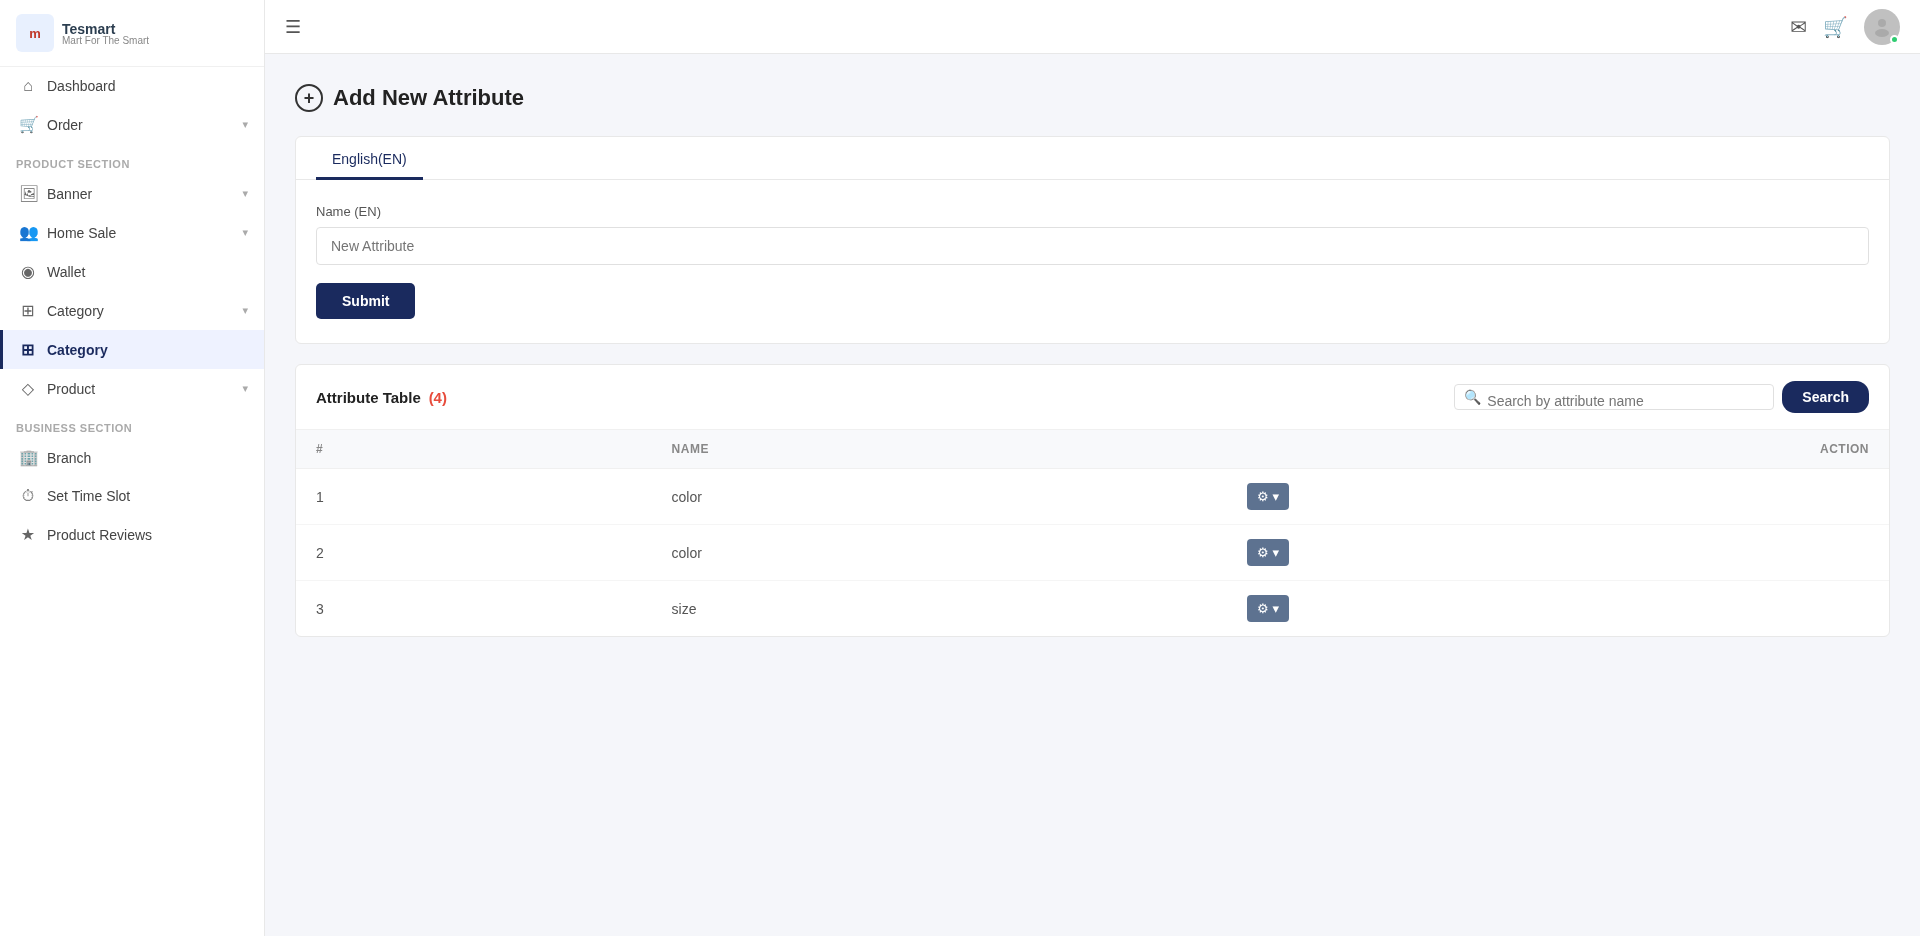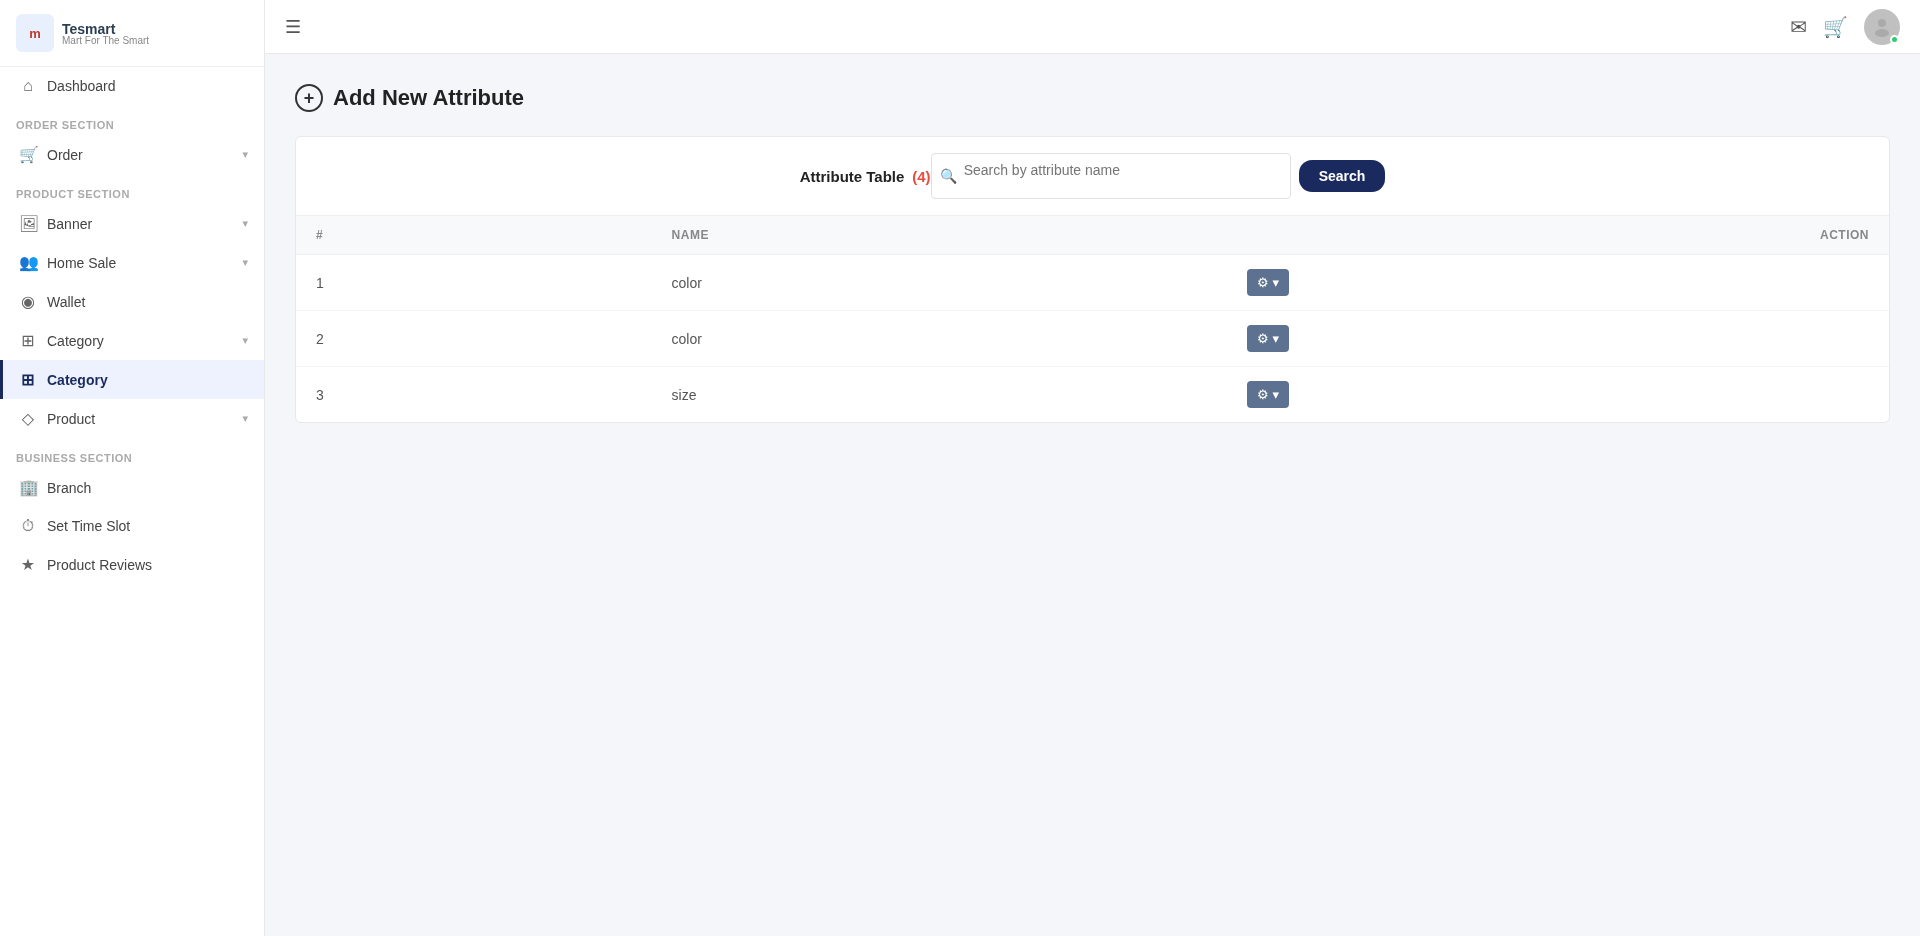--- a/index.html
+++ b/index.html
@@ -157,43 +157,43 @@
       border: none;
       border-radius: 5px;
       padding: 10px 26px;
       font-size: 14px;
       font-weight: 600;
       cursor: pointer;
     }
 
     
     .table-card-header {
-      display: flex; align-items: center; justify-content: center;
+      display: flex; align-items: center; justify-content: space-between;
       padding: 16px 20px;
       border-bottom: 1px solid #f0f0f0;
     }
     .table-title {
       font-size: 15px; font-weight: 600; color: #222;
     }
     .table-count { color: #e74c3c; margin-left: 4px; }
     .search-wrap {
       display: flex; align-items: center; gap: 8px;
     }
     .search-input-wrap {
       position: relative; display: flex; align-items: center;
     }
     .search-icon-in {
       position: absolute; left: 10px; color: #aaa; font-size: 14px;
     }
     .search-input {
       border: 1px solid #e0e0e0;
       border-radius: 4px;
-      padding: 8px 12px 20px 32px;
-      font-size: 14px;
-      width: 360px;
+      padding: 8px 12px 0 32px;
+      font-size: 14px;
+      width: 320px;
       outline: none;
       color: #333;
       background: #fff;
     }
     .btn-search {
       background: #1a2a5e;
       color: #fff;
       border: none;
       border-radius: 13px;
       padding: 8px 20px;
@@ -247,21 +247,20 @@
       <div class="logo-text">Tesmart</div>
       <div class="logo-sub">Mart For The Smart</div>
     </div>
   </div>
 
   <div class="sidebar-item">
     <span class="item-icon">⌂</span>
     <span>Dashboard</span>
   </div>
 
-  <div class="sidebar-section-label">ORDER SECTION</div>
   <div class="sidebar-item">
     <span class="item-icon">🛒</span>
     <span>Order</span>
     <span class="chevron">▾</span>
   </div>
 
   <div class="sidebar-section-label">PRODUCT SECTION</div>
   <div class="sidebar-item">
     <span class="item-icon">🖼</span>
     <span>Banner</span>
@@ -327,20 +326,30 @@
     </div>
   </div>
 
   <div class="page-content">
 
     <div class="page-title-row">
       <div class="page-title-icon">+</div>
       <h1 class="page-title">Add New Attribute</h1>
     </div>
 
+    <div class="card">
+      <div class="card-tabs">
+        <div class="tab-item active">English(EN)</div>
+      </div>
+      <div class="card-body">
+        <div class="form-label">Name (EN)</div>
+        <input class="form-input" type="text" placeholder="New Attribute" style="">
+        <button class="btn-submit">Submit</button>
+      </div>
+    </div>
 
     <div class="card">
       <div class="table-card-header">
         <div>
           <span class="table-title">Attribute Table</span>
           <span class="table-title table-count">(4)</span>
         </div>
         <div class="search-wrap">
           <div class="search-input-wrap">
             <span class="search-icon-in">🔍</span>

